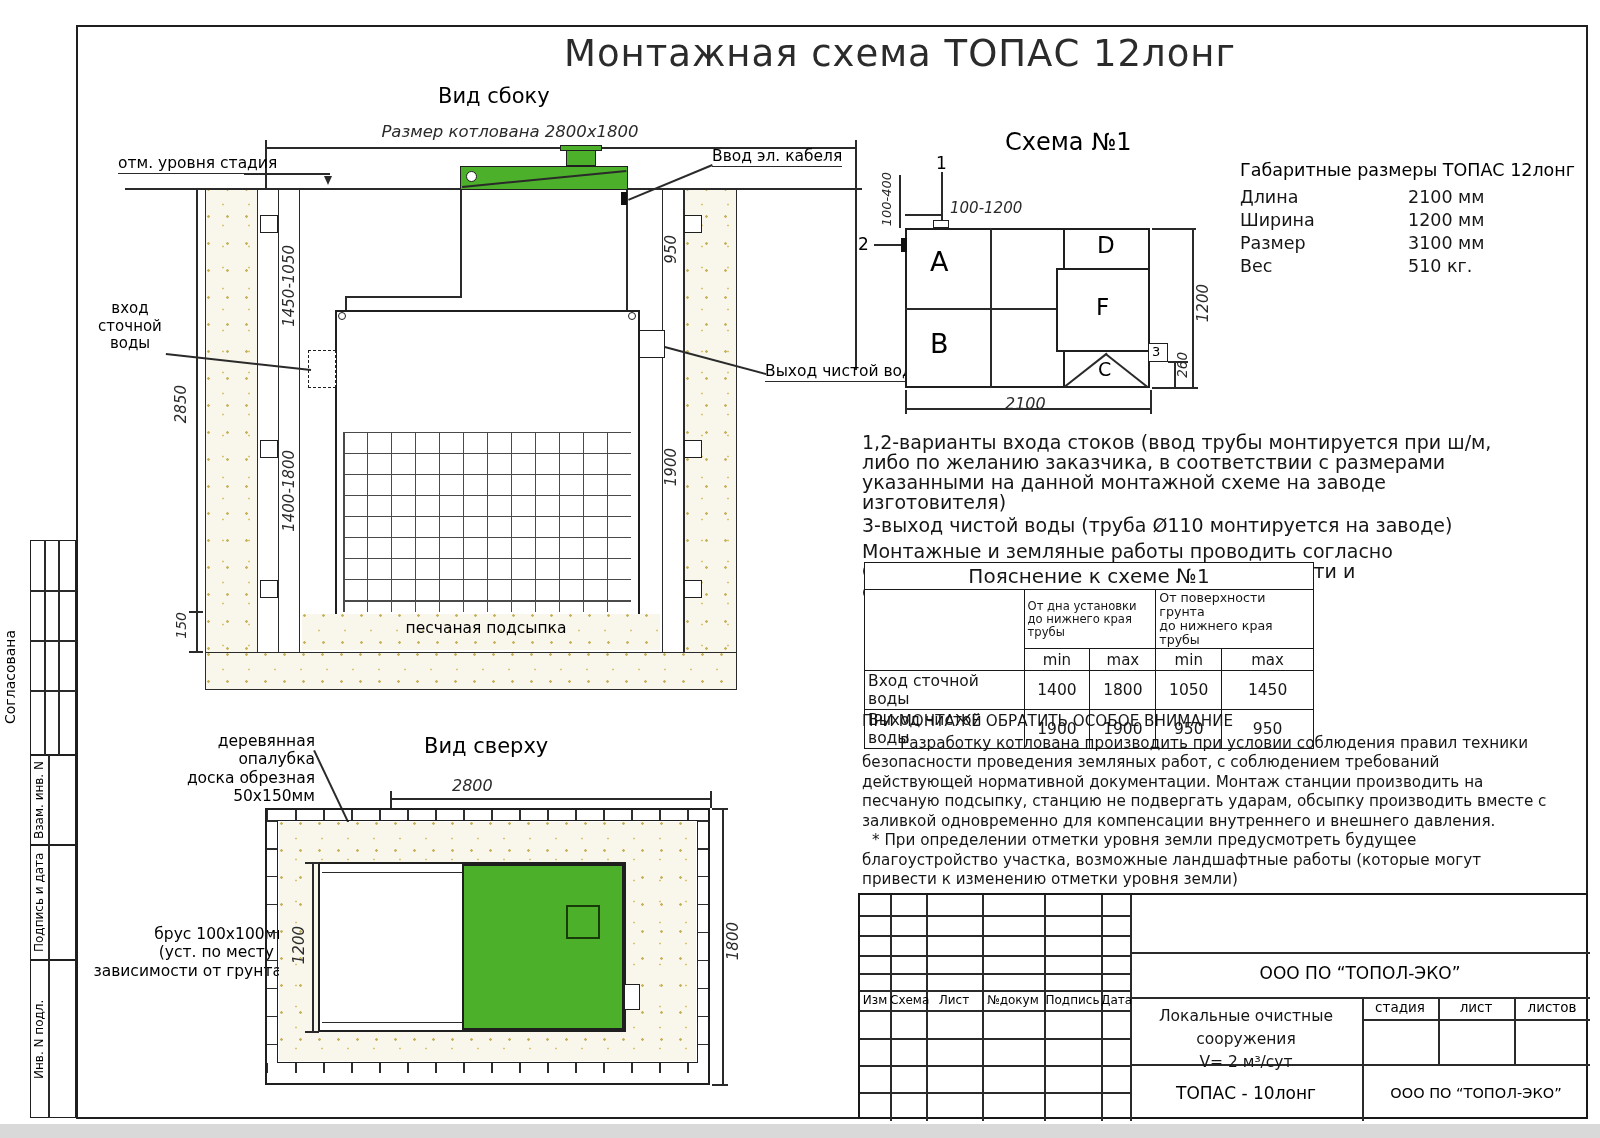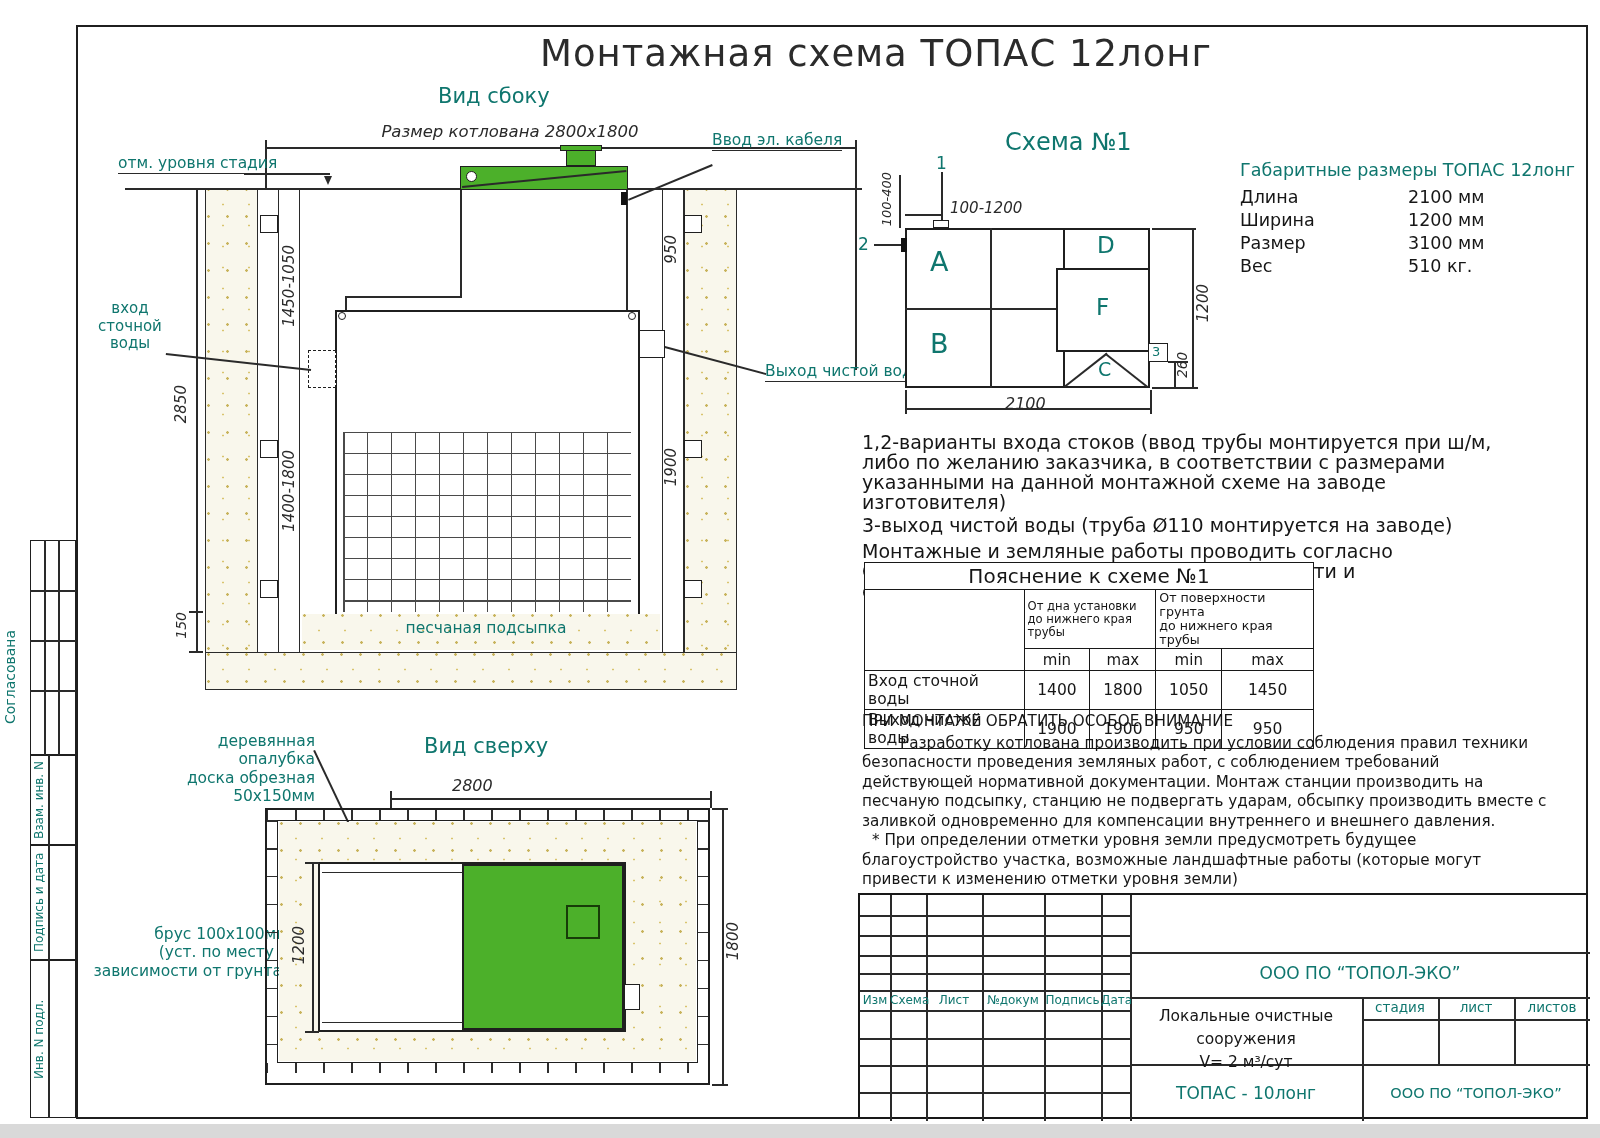--- a/index.html
+++ b/index.html
@@ -3,21 +3,21 @@
 <meta charset="utf-8">
 <style>
   *{box-sizing:border-box;margin:0;padding:0}
   body{margin:0;background:#fff}
   .page{position:relative;width:1600px;height:1138px;background:#fff;overflow:hidden;
         font-family:"DejaVu Sans",sans-serif;color:#161616}
   .abs{position:absolute}
   .hl{position:absolute;background:#2a2a2a;height:1.5px}
   .vl{position:absolute;background:#2a2a2a;width:1.5px}
   .lead{position:absolute;background:#2a2a2a;height:1.5px;transform-origin:0 0}
-  .lbl{position:absolute;color:#0f766e;line-height:1.18}
+  .lbl{position:absolute;color:#000000;line-height:1.18}
   .dim{position:absolute;font-style:italic;color:#2a2a2a;line-height:1}
   .rot{writing-mode:vertical-rl;transform:rotate(180deg)}
   .pre{white-space:pre-line}
   .ctr{text-align:center}
   .rgt{text-align:right}
   .box{position:absolute;border:2px solid #1f1f1f;background:transparent}
   .thinbox{position:absolute;border:1.5px solid #1f1f1f;background:transparent}
   .whitebox{background:#fff}
   .dashed{border-style:dashed}
   .circ{position:absolute;border:1.5px solid #1f1f1f;border-radius:50%;background:#fff}
@@ -56,21 +56,21 @@
   <div class="lbl rot ctr" style="left:32px;top:757px;height:86px;font-size:12px">Взам. инв. N</div>
 
   <div class="thinbox" style="left:30px;top:845px;width:46px;height:115px"></div>
   <div class="vl" style="left:48px;top:845px;height:115px"></div>
   <div class="lbl rot ctr" style="left:32px;top:847px;height:111px;font-size:12px">Подпись и дата</div>
 
   <div class="thinbox" style="left:30px;top:960px;width:46px;height:158px"></div>
   <div class="vl" style="left:48px;top:960px;height:158px"></div>
   <div class="lbl rot ctr" style="left:32px;top:962px;height:154px;font-size:12px">Инв. N подл.</div>
 
-  <div class="lbl ctr" style="left:536px;top:32px;width:680px;font-size:37px;letter-spacing:1px;color:#2b2b2b">Монтажная схема ТОПАС 12лонг</div>
+  <div class="lbl ctr" style="left:560px;top:32px;width:680px;font-size:37px;letter-spacing:1px;color:#2b2b2b">Монтажная схема ТОПАС 12лонг</div>
 
   <div class="lbl" style="left:438px;top:84px;font-size:21px">Вид сбоку</div>
 
   <div class="dim ctr" style="left:360px;top:124px;width:300px;font-size:16.5px">Размер котлована 2800х1800</div>
   <div class="hl" style="left:265px;top:147px;width:590px"></div>
   <div class="vl" style="left:265px;top:140px;height:48px"></div>
   <div class="vl" style="left:855px;top:140px;height:230px"></div>
 
   <div class="lbl und" style="left:118px;top:154px;font-size:15.5px">отм. уровня стадия</div>
   <div class="hl" style="left:244px;top:173px;width:86px"></div>
@@ -109,21 +109,21 @@
   <div class="abs" style="left:566px;top:150px;width:30px;height:16px;background:#4cb02a;border:1.5px solid #1f1f1f"></div>
   <div class="abs" style="left:560px;top:145px;width:42px;height:6px;background:#4cb02a;border:1.5px solid #1f1f1f"></div>
 
   <div class="vl" style="left:460px;top:190px;height:106px;width:2px"></div>
   <div class="vl" style="left:626px;top:190px;height:120px;width:2px"></div>
   <div class="hl" style="left:345px;top:296px;width:117px;height:2px"></div>
   <div class="vl" style="left:345px;top:296px;height:16px;width:2px"></div>
 
   <div class="abs" style="left:621px;top:192px;width:6px;height:13px;background:#111"></div>
   <div class="lead" style="left:628px;top:199px;width:91px;transform:rotate(-22.6deg)"></div>
-  <div class="lbl und" style="left:712px;top:131px;font-size:15.5px">Ввод эл. кабеля</div>
+  <div class="lbl und" style="left:712px;top:147px;font-size:15.5px">Ввод эл. кабеля</div>
 
   <div class="box whitebox" style="left:335px;top:310px;width:305px;height:310px"></div>
   <div class="circ" style="left:338px;top:312px;width:8px;height:8px"></div>
   <div class="circ" style="left:628px;top:312px;width:8px;height:8px"></div>
   <div class="bricks" style="left:343px;top:432px;width:288px;height:180px"></div>
 
   <div class="thinbox dashed whitebox" style="left:308px;top:350px;width:28px;height:38px"></div>
   <div class="lead" style="left:166px;top:353px;width:146px;transform:rotate(6.3deg)"></div>
   <div class="lbl ctr pre" style="left:92px;top:300px;width:76px;font-size:15px">вход
 сточной

